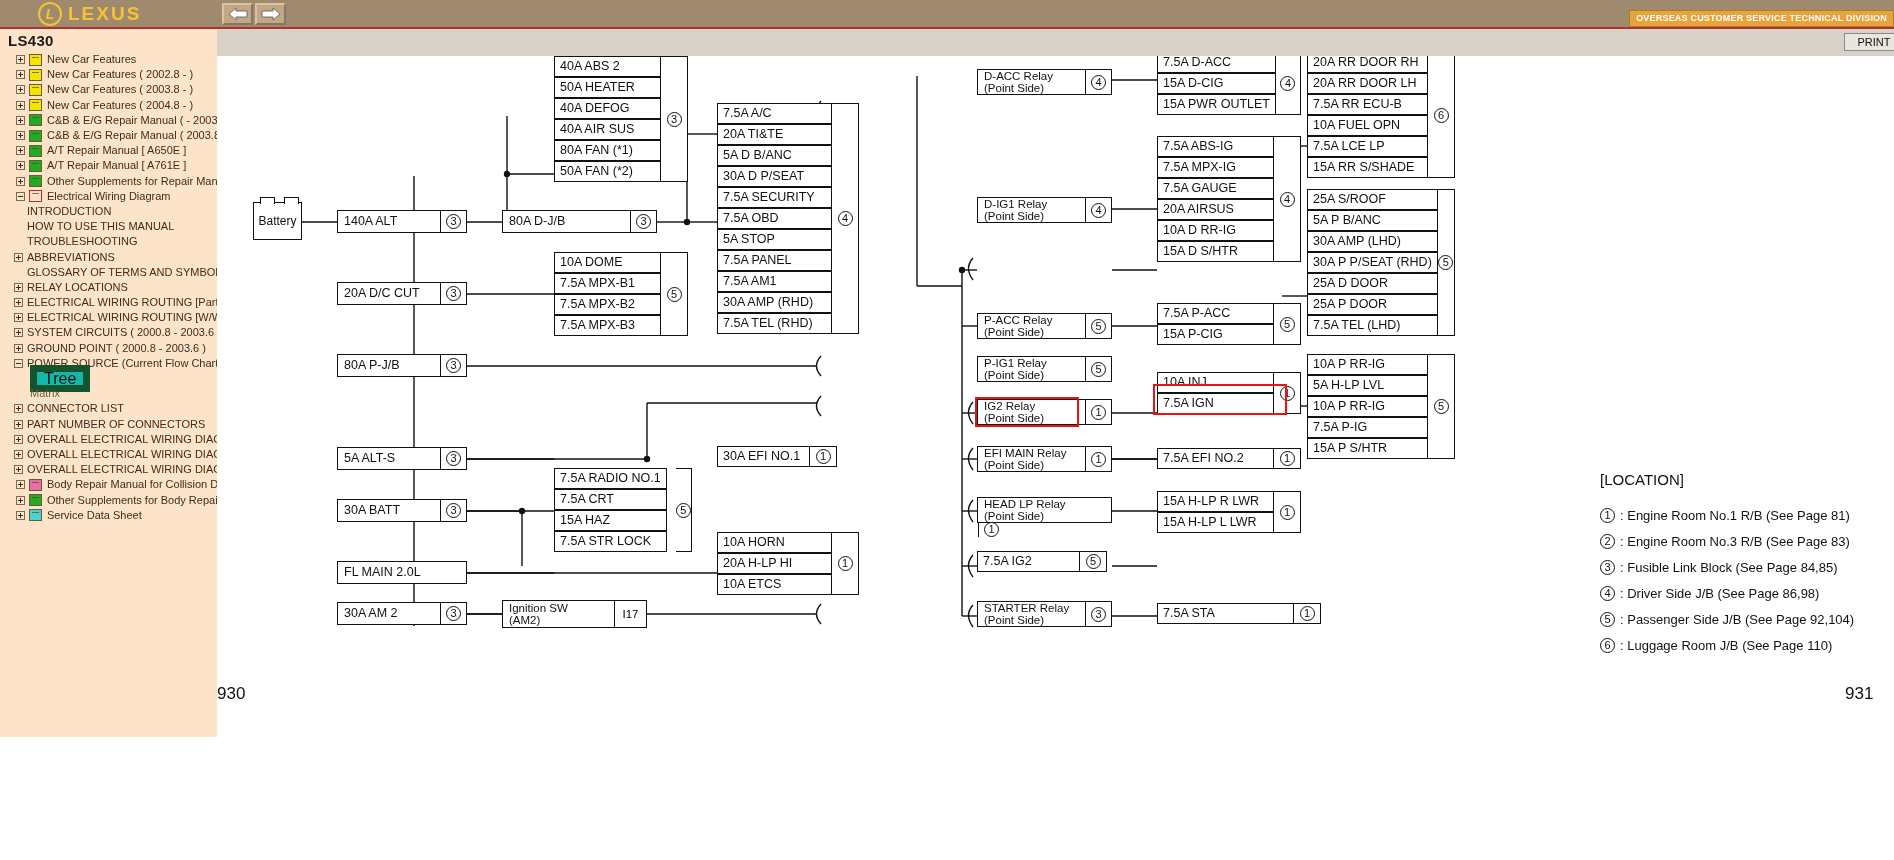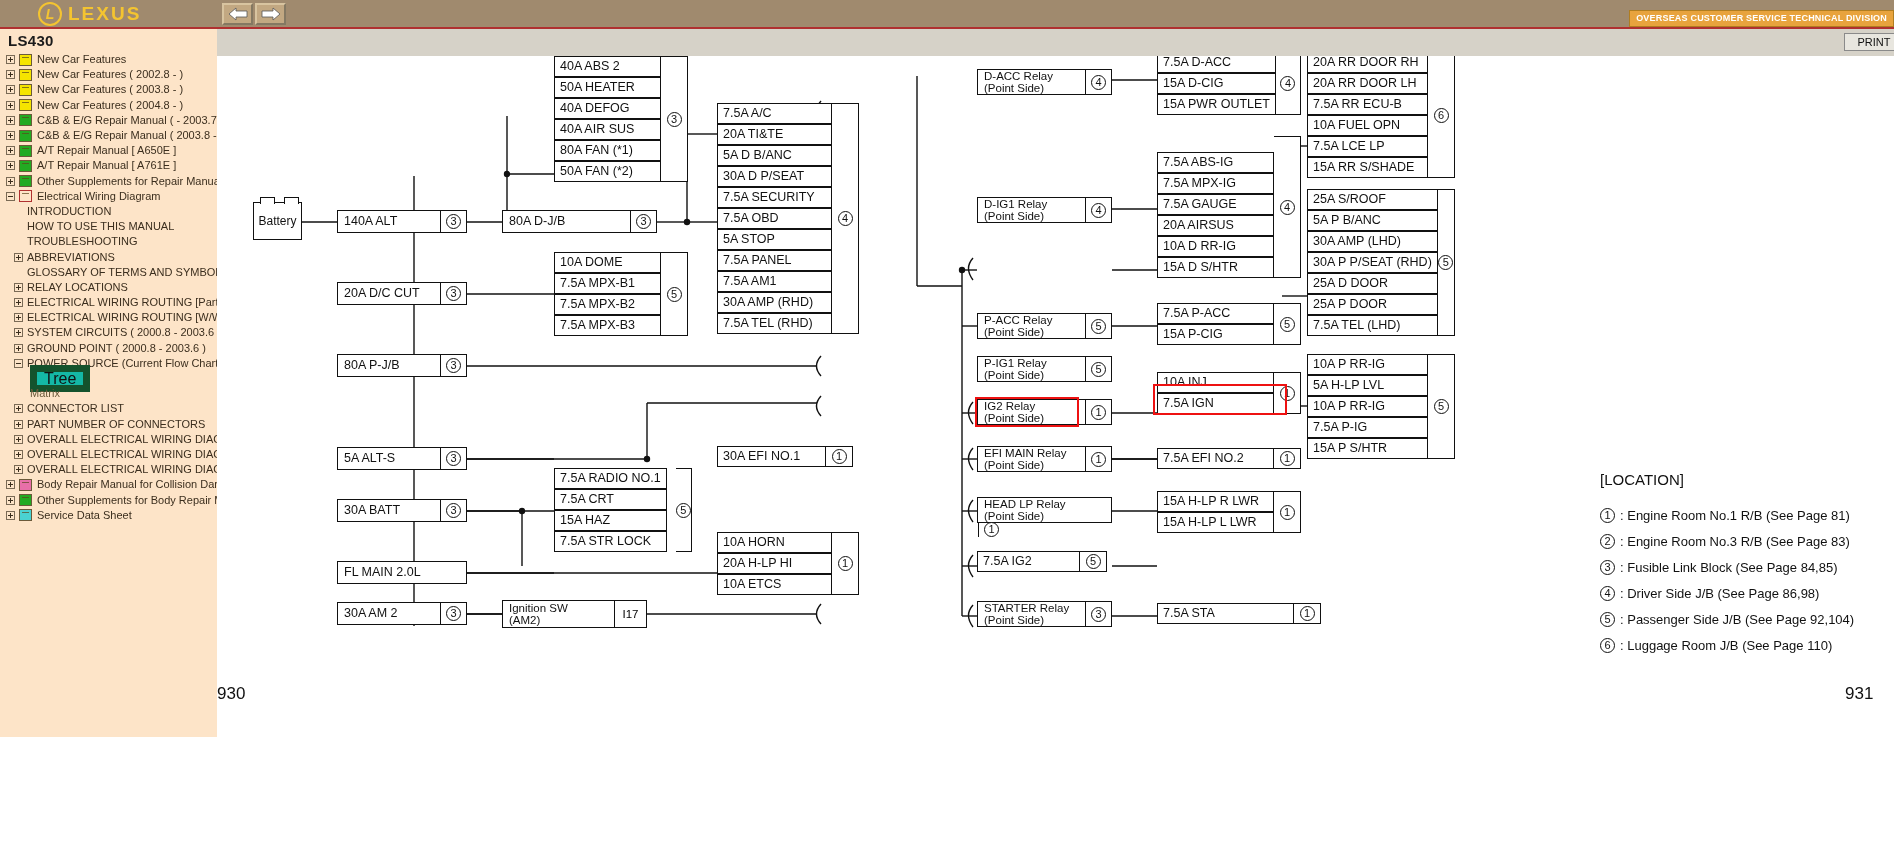--- a/index.html
+++ b/index.html
@@ -57,21 +57,21 @@
     position:absolute; left:0; top:29px; width:217px; height:708px;
     background:#fde4c8;
     overflow:hidden;
     font-size:11px; color:#3b2e1e;
   }
   .sidebar-title {
     font-size:15px; font-weight:bold; color:#1b1b1b;
     padding:3px 0 3px 8px; letter-spacing:0.3px;
   }
   .tree-row {
-    display:flex; align-items:center; height:15.2px; padding-left:6px;
+    display:flex; align-items:center; height:15.2px; padding-left:16px;
     white-space:nowrap; cursor:pointer;
   }
   .tree-row.lvl2 { padding-left:14px; }
   .tree-row.lvl3 { padding-left:26px; }
   .expander {
     width:9px; height:9px; border:1px solid #7a6a55; background:#fde4c8;
     margin-right:4px; position:relative; flex:0 0 auto;
   }
   .expander::before {
     content:""; position:absolute; left:1px; top:3px; width:5px; height:1px; background:#3b2e1e;
@@ -567,21 +567,21 @@
           <div class="fcell">5A STOP</div>
           <div class="fcell">7.5A PANEL</div>
           <div class="fcell">7.5A AM1</div>
           <div class="fcell">30A AMP (RHD)</div>
           <div class="fcell">7.5A TEL (RHD)</div>
         </div>
         <div class="fbracket">
           <span class="circnum">4</span>
         </div>
       </div>
-    <div class="fgroup" id="g-efi1" style="left:500px; top:390px; width:136px;">
+    <div class="fgroup" id="g-efi1" style="left:500px; top:390px; width:120px;">
         <div class="fstack" style="flex: 1 1 auto;">
           <div class="fcell">30A EFI NO.1</div>
         </div>
         <div class="fbracket">
           <span class="circnum">1</span>
         </div>
       </div>
     <div class="fgroup" id="g-horn" style="left:500px; top:476px; width:142px;">
         <div class="fstack" style="flex: 1 1 auto;">
           <div class="fcell">10A HORN</div>
@@ -596,21 +596,21 @@
         <div class="fstack" style="flex: 1 1 auto;">
           <div class="fcell">7.5A D-ACC</div>
           <div class="fcell">15A D-CIG</div>
           <div class="fcell">15A PWR OUTLET</div>
         </div>
         <div class="fbracket">
           <span class="circnum">4</span>
         </div>
       </div>
     <div class="fgroup" id="g-dig1" style="left:940px; top:80px;  width:144px;">
-        <div class="fstack" style="flex: 1 1 auto; margin-top: 16px;">
+        <div class="fstack" style="flex: 1 1 auto;">
           <div class="fcell">7.5A ABS-IG</div>
           <div class="fcell">7.5A MPX-IG</div>
           <div class="fcell">7.5A GAUGE</div>
           <div class="fcell">20A AIRSUS</div>
           <div class="fcell">10A D RR-IG</div>
           <div class="fcell">15A D S/HTR</div>
         </div>
         <div class="fbracket">
           <span class="circnum">4</span>
         </div>

